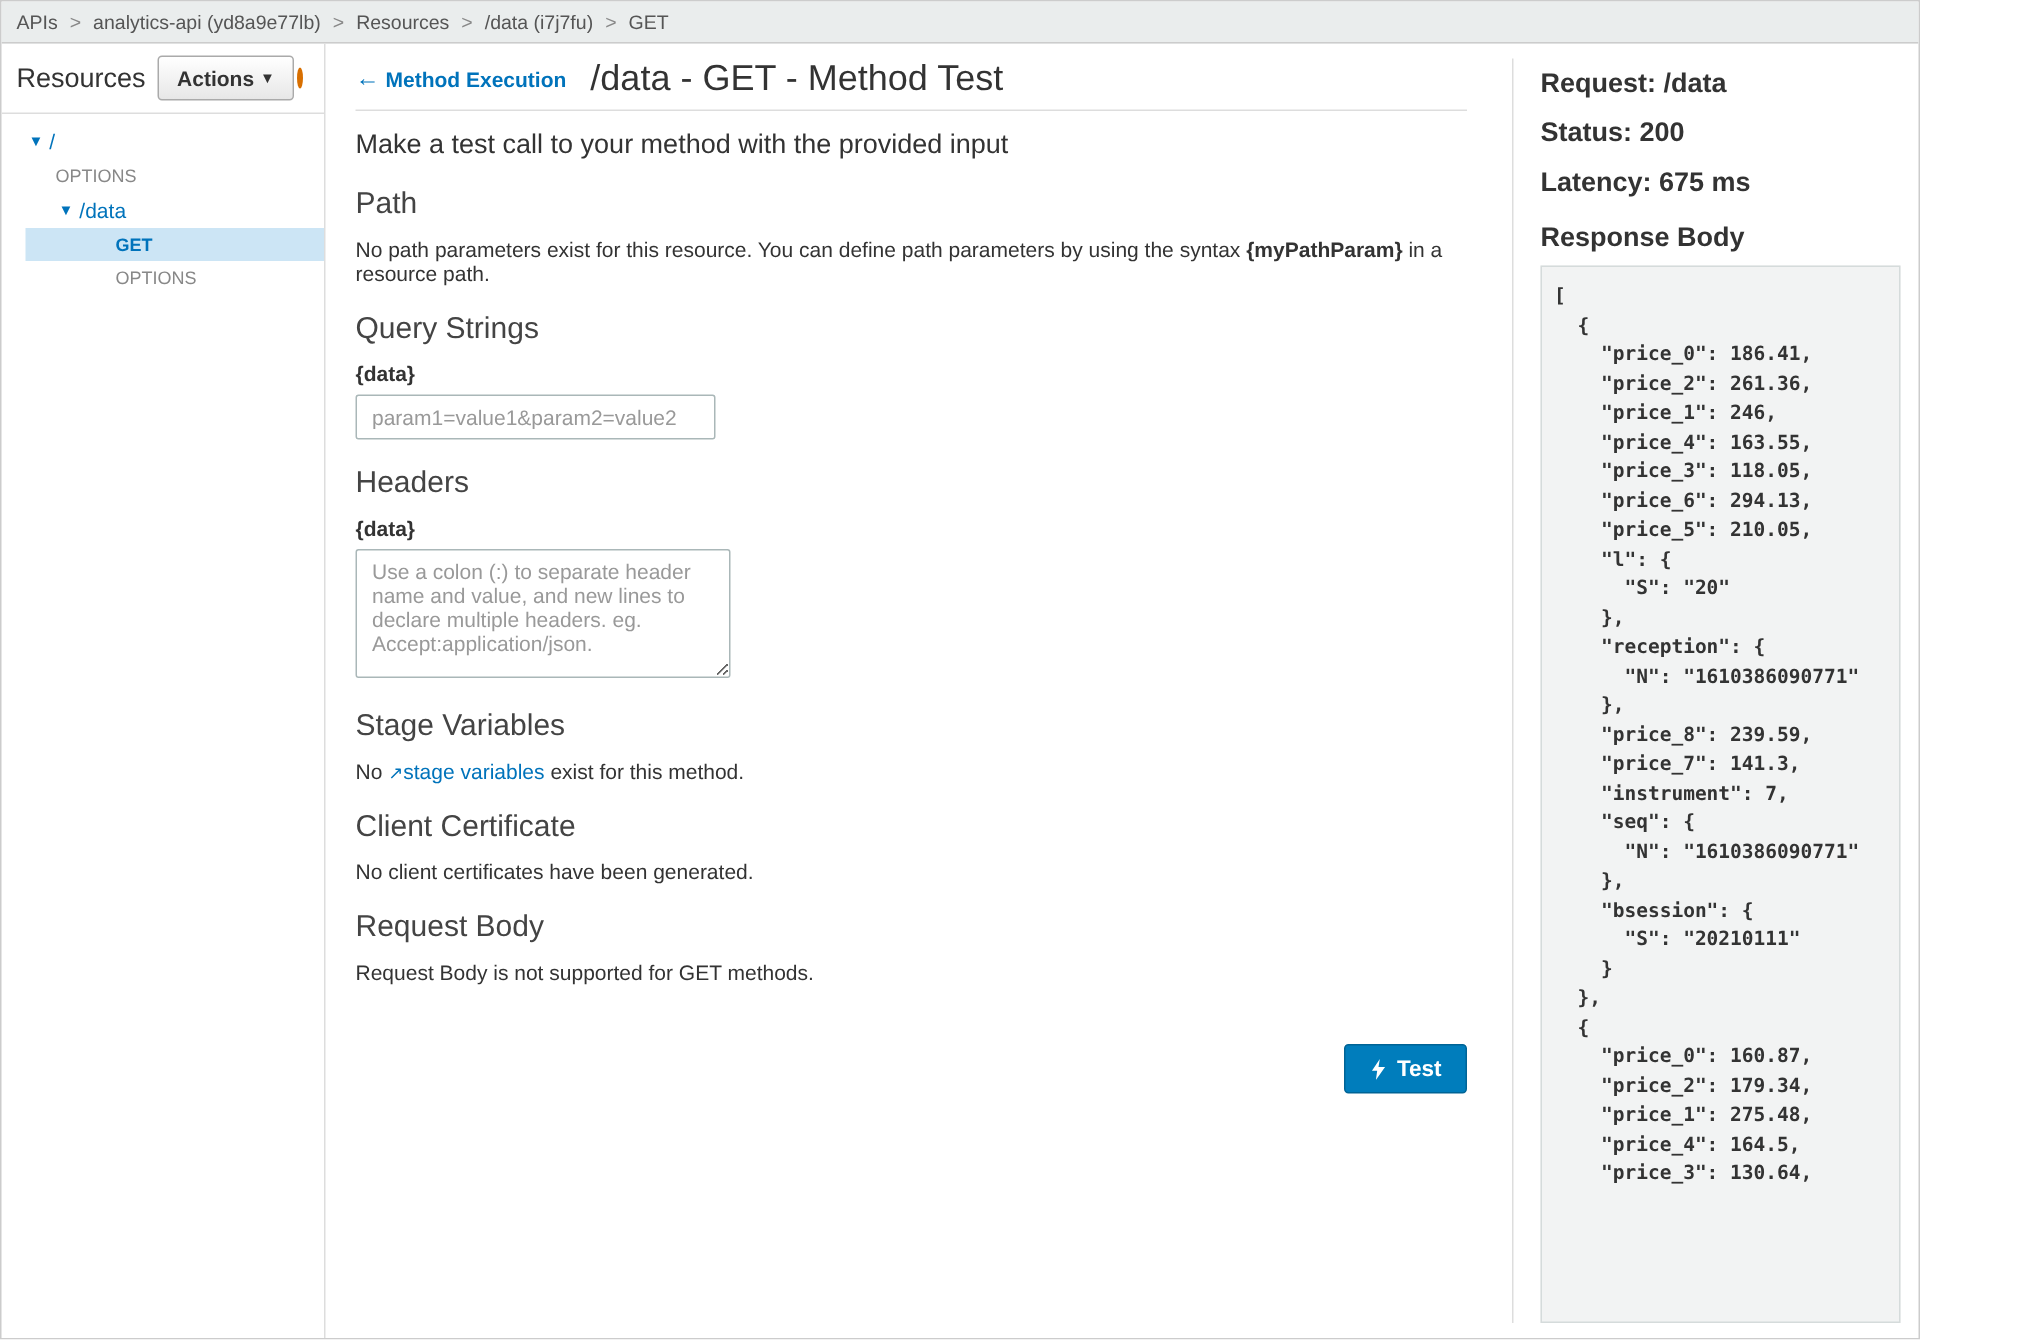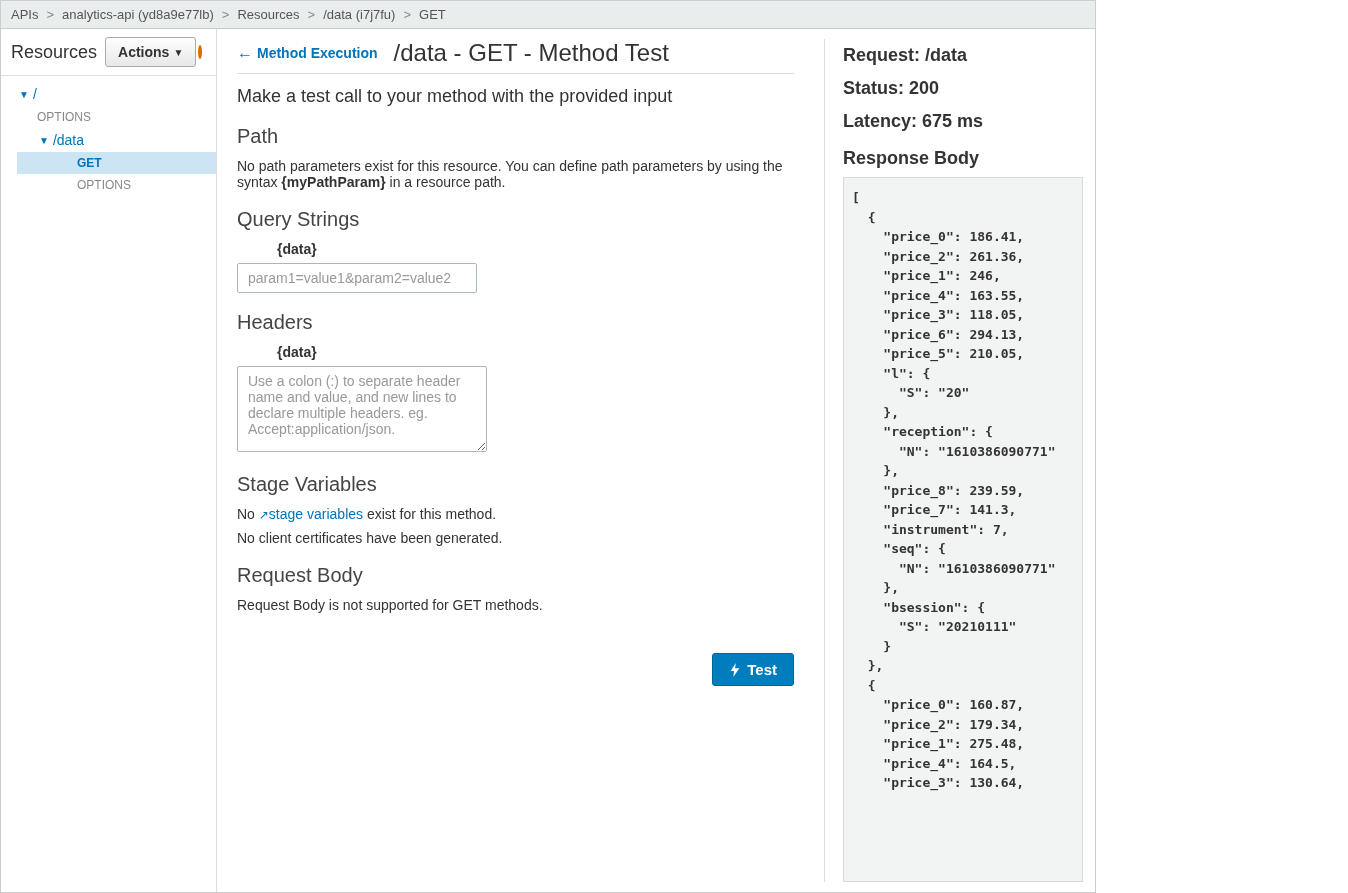--- a/index.html
+++ b/index.html
@@ -1,17 +1,17 @@
 <!DOCTYPE html>
 <html><head>
 <meta charset="utf-8">
 <style>
 * { box-sizing: border-box; margin: 0; padding: 0; }
 body { font-family: "Amazon Ember", "Helvetica Neue", Helvetica, Arial, sans-serif; font-size: 14px; color: #333; background: #fff; }
-.app { border: 1px solid #ccc; width: 1096px; height: 893px; display: flex; flex-direction: column; overflow: hidden; }
+.app { border: 1px solid #ccc; width: 1280px; height: 893px; display: flex; flex-direction: column; overflow: hidden; }
 .breadcrumb { background: #eaeded; border-bottom: 1px solid #ccc; padding: 6px 10px; font-size: 13px; color: #555; display: flex; align-items: center; gap: 8px; }
 .breadcrumb a { color: #555; text-decoration: none; }
 .breadcrumb .sep { color: #888; }
 .content { flex: 1; display: flex; overflow: hidden; }
 .sidebar { width: 216px; border-right: 1px solid #ddd; display: flex; flex-direction: column; }
 .sidebar-header { display: flex; align-items: center; padding: 8px 10px; gap: 8px; border-bottom: 1px solid #ddd; }
 .sidebar-header h2 { font-size: 18px; font-weight: 400; color: #333; flex: 1; }
 .actions-btn { background: linear-gradient(#fff,#e7e7e7); border: 1px solid #aaa; border-radius: 3px; padding: 6px 12px; font-size: 14px; font-weight: bold; color: #333; cursor: pointer; display: inline-flex; align-items: center; gap: 4px; }
 .actions-btn .caret { font-size: 10px; }
 .badge-dot { width: 14px; height: 14px; border-radius: 50%; background: #ff9900; border: 2px solid #d86f00; position: relative; left: -6px; }
@@ -25,21 +25,21 @@
 .main { flex: 1; display: flex; overflow: hidden; }
 .form-panel { flex: 1; padding: 10px 30px 20px 20px; overflow: auto; min-width: 0; }
 .form-header { display: flex; align-items: center; gap: 16px; border-bottom: 1px solid #ddd; padding-bottom: 6px; margin-bottom: 12px; }
 .back-link { color: #0073bb; font-size: 14px; font-weight: bold; text-decoration: none; display: inline-flex; align-items: center; gap: 4px; }
 .back-link .arrow { font-size: 16px; }
 .page-title { font-size: 24px; font-weight: 400; color: #333; }
 .help-text { font-size: 18px; color: #333; margin-bottom: 18px; }
 .section-title { font-size: 20px; font-weight: 400; color: #444; margin: 18px 0 10px; }
 .section-p { font-size: 14px; color: #333; margin-bottom: 8px; }
 .section-p b { font-weight: bold; }
-.label { font-size: 14px; font-weight: bold; color: #333; margin-bottom: 6px; display: block; margin-left: 40px; }
+.label { font-size: 14px; font-weight: bold; color: #333; margin-bottom: 6px; display: block; }
 .input-text { width: 240px; padding: 6px 10px; border: 1px solid #aab7b8; border-radius: 2px; font-size: 14px; color: #a21caf; }
 .input-text::placeholder { color: #999; }
 .textarea { width: 250px; height: 86px; padding: 6px 10px; border: 1px solid #aab7b8; border-radius: 2px; font-size: 14px; color: #333; resize: both; font-family: inherit; }
 .textarea::placeholder { color: #999; }
 a.link { color: #0073bb; text-decoration: none; }
 .ext-icon { font-size: 12px; display: inline-block; }
 .test-btn-row { display: flex; justify-content: flex-end; margin-top: 40px; }
 .test-btn { background: #007dbc; color: #fff; border: 1px solid #006496; border-radius: 3px; padding: 7px 16px; font-size: 15px; font-weight: bold; cursor: pointer; display: inline-flex; align-items: center; gap: 6px; }
 .test-btn svg { width: 12px; height: 14px; fill: #fff; }
 .divider-v { width: 1px; background: #ddd; margin: 10px 0; }
@@ -111,20 +111,21 @@
 
         <h3 class="section-title">Headers</h3>
         <label class="label">{data}</label>
         <textarea class="textarea" placeholder="Use a colon (:) to separate header name and value, and new lines to declare multiple headers. eg. Accept:application/json." style=""></textarea>
 
         <h3 class="section-title">Stage Variables</h3>
         <p class="section-p">
           <span>No </span><a href="#" class="link"><span class="ext-icon">↗</span><span>stage variables</span></a><span> exist for this method.</span>
         </p>
 
+        <h3 class="section-title">Client Certificate</h3>
         <p class="section-p">No client certificates have been generated.</p>
 
         <h3 class="section-title">Request Body</h3>
         <p class="section-p">Request Body is not supported for GET methods.</p>
 
         <div class="test-btn-row">
           <button class="test-btn">
             <svg viewBox="0 0 10 16">
                 <path d="M6 0L0 9h4l-1 7 7-10H5l1-6z"></path>
               </svg>

